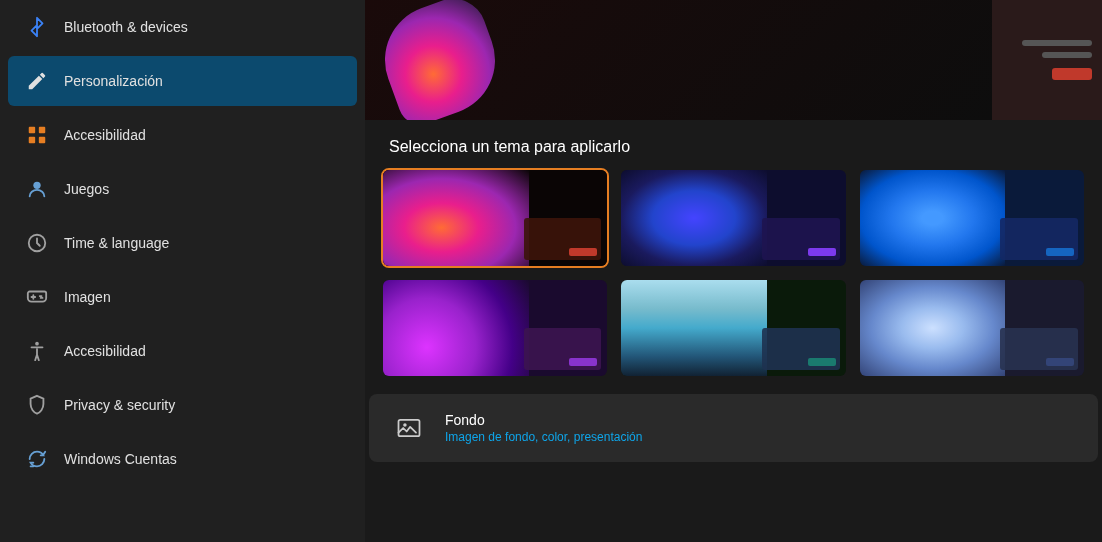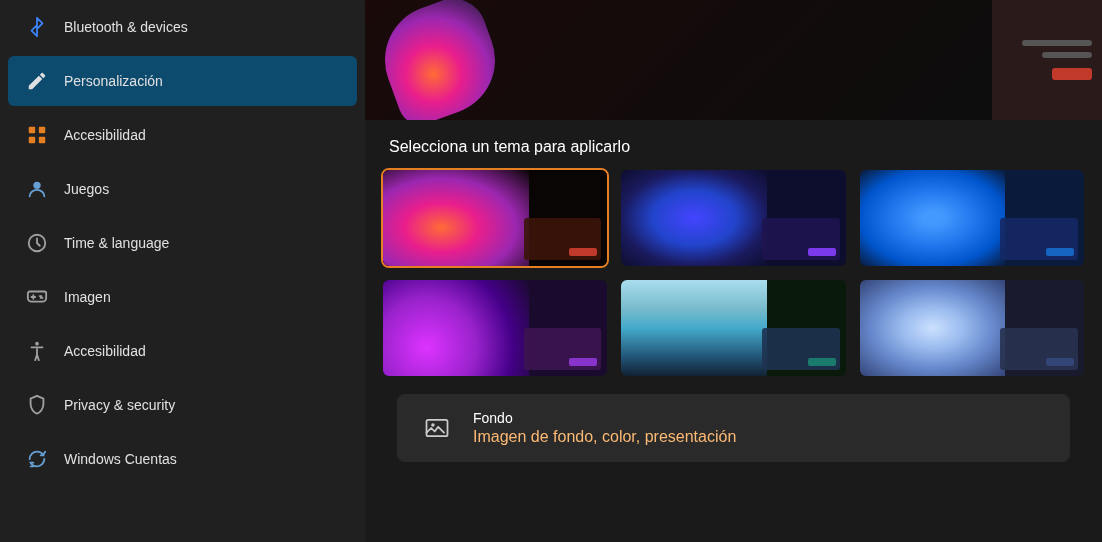--- a/index.html
+++ b/index.html
@@ -251,21 +251,21 @@
     .theme-card-4 .taskbar-btn { background: #8833cc; }
     .theme-card-5 .taskbar-btn { background: #1a7a6e; }
     .theme-card-6 .taskbar-btn { background: #334477; }
 
     
     .fondo-item {
       display: flex;
       align-items: center;
       gap: 16px;
       padding: 14px 20px;
-      margin: 0 32px;
+      margin: 0 4px;
       background: #2a2a2a;
       border-radius: 8px;
       cursor: pointer;
     }
 
     .fondo-icon {
       width: 40px;
       height: 40px;
       display: flex;
       align-items: center;
@@ -279,22 +279,22 @@
       gap: 2px;
     }
 
     .fondo-title {
       color: #ffffff;
       font-size: 14px;
       font-weight: 400;
     }
 
     .fondo-subtitle {
-      color: #fdba74;
-      font-size: 16px;
+      color: #0ea5e9;
+      font-size: 12px;
     }
 
     
     .main::-webkit-scrollbar { width: 6px; }
     .main::-webkit-scrollbar-track { background: transparent; }
     .main::-webkit-scrollbar-thumb { background: #555; border-radius: 3px; }
   </style>
 </head>
 <body>
 

